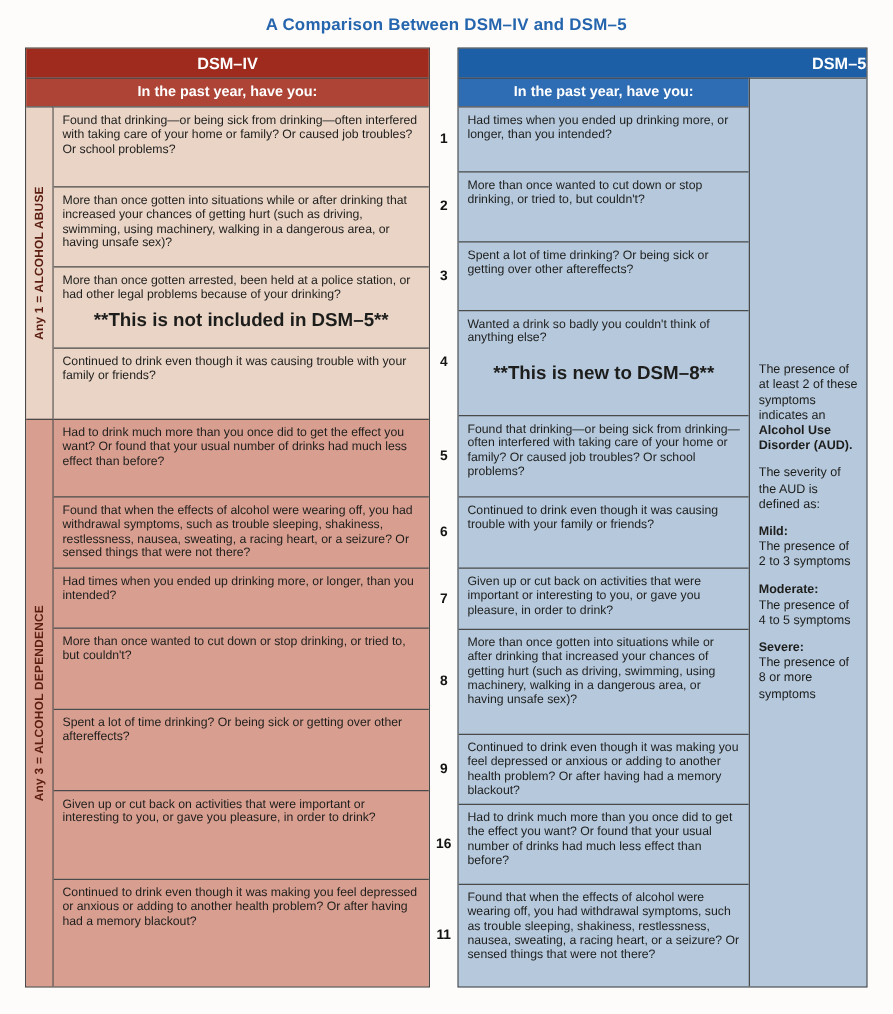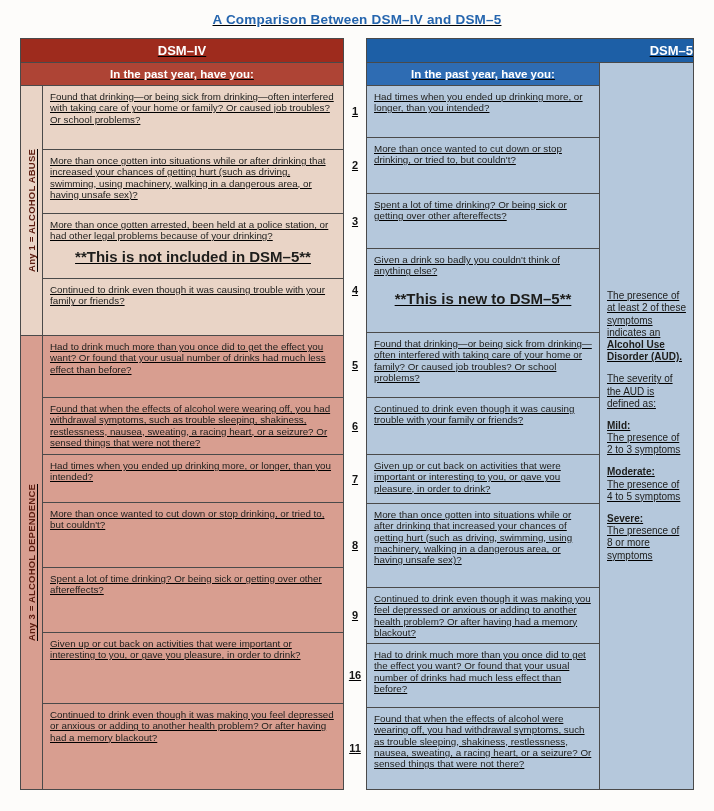--- a/index.html
+++ b/index.html
@@ -1,18 +1,18 @@
 <!DOCTYPE html>
 <html><head>
 <meta charset="utf-8">
 <style>
   * { margin:0; padding:0; box-sizing:border-box; }
   html,body { width:714px; height:811px; }
   body { background:#fdfcfa; font-family:"Liberation Sans", sans-serif; overflow:hidden; }
-  .page { width:714px; height:811px; padding:0 20px;text-decoration:underline; }
+  .page { width:714px; height:811px; padding:0 20px; }
   .title { text-align:center; padding-top:12px; font-weight:bold; font-size:13.5px; color:#2565ae; letter-spacing:0.2px; }
   .table-wrap { display:flex; margin-top:11px; }
 
   
   .left-block { width:324px; border:1px solid #4a4a4a; background:#e9d4c6; }
   .hdr4 { height:23px; background:#9e2b1d; color:#fff; font-weight:bold; font-size:13px; text-align:center; line-height:23px; }
   .sub4 { height:23px; background:#ae4435; color:#fff; font-weight:bold; font-size:11.5px; text-align:center; line-height:22px; border-top:1px solid #4a4a4a; }
   .left-body { display:flex; }
   .vcol { width:22px; }
   .vlabel { display:flex; align-items:center; justify-content:center; border-top:1px solid #4a4a4a; border-right:1px solid #4a4a4a; }
@@ -129,22 +129,22 @@
           <div class="row5" style="height:52px">
             <div>Had times when you ended up drinking more, or longer, than you intended?</div>
           </div>
           <div class="row5" style="height:56px">
             <div>More than once wanted to cut down or stop drinking, or tried to, but couldn't?</div>
           </div>
           <div class="row5" style="height:55px">
             <div>Spent a lot of time drinking? Or being sick or getting over other aftereffects?</div>
           </div>
           <div class="row5" style="height:84px">
-            <div>Given a drink so badly you couldn't think of anything else?</div>
-            <div class="note big-gap">**This is new to DSM–5**</div>
+            <div>Wanted a drink so badly you couldn't think of anything else?</div>
+            <div class="note big-gap">**This is new to DSM–8**</div>
           </div>
           <div class="row5" style="height:65px">
             <div>Found that drinking—or being sick from drinking—often interfered with taking care of your home or family? Or caused job troubles? Or school problems?</div>
           </div>
           <div class="row5" style="height:57px">
             <div>Continued to drink even though it was causing trouble with your family or friends?</div>
           </div>
           <div class="row5" style="height:49px">
             <div>Given up or cut back on activities that were important or interesting to you, or gave you pleasure, in order to drink?</div>
           </div>

